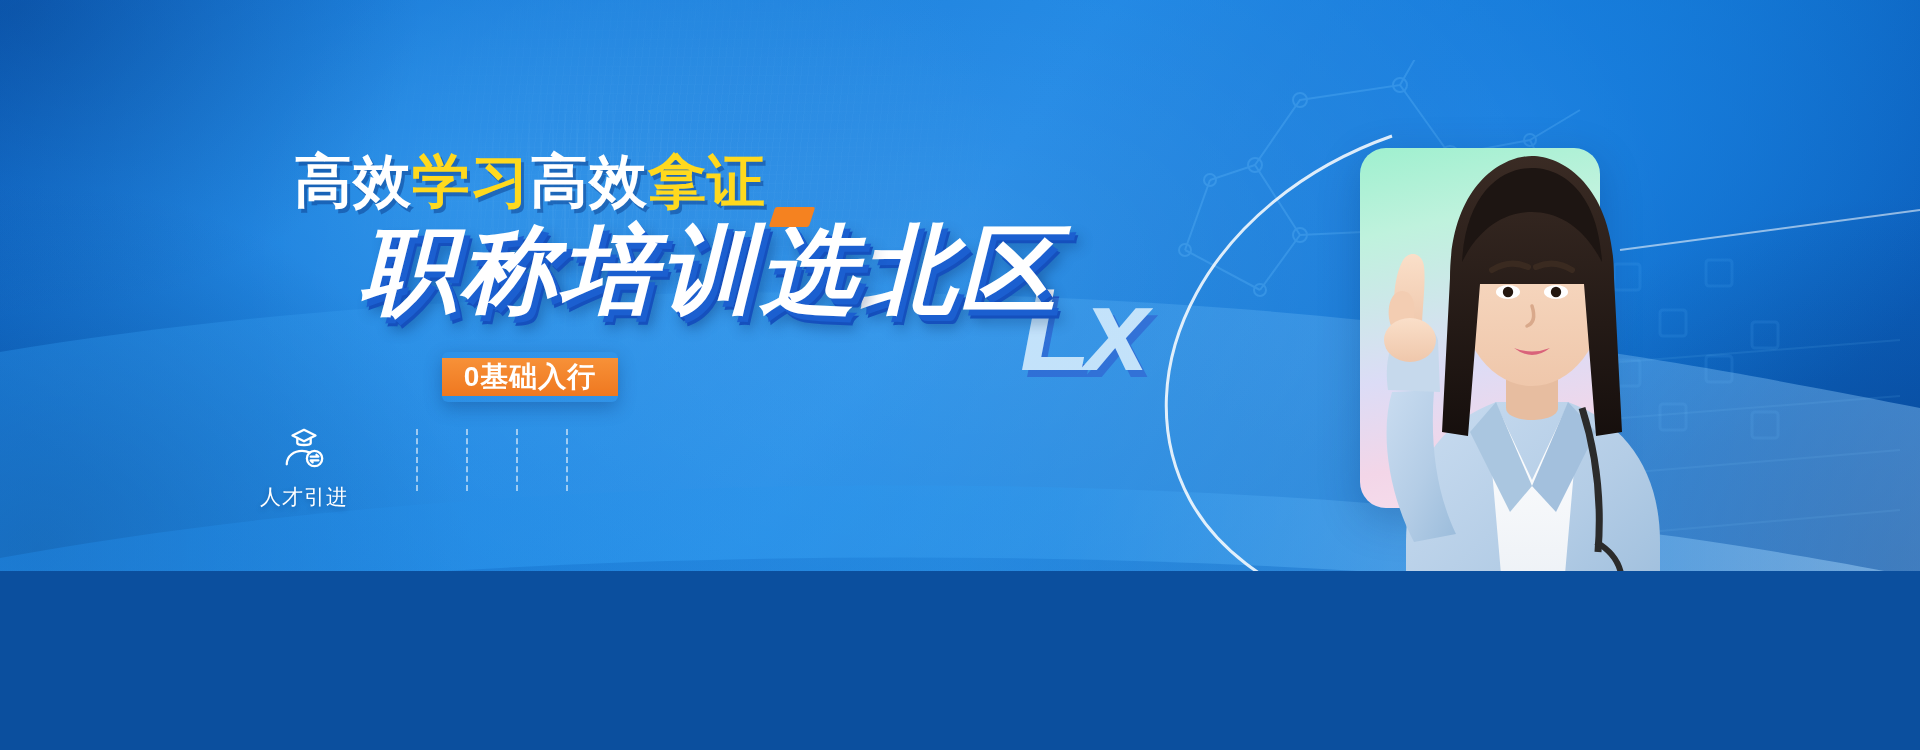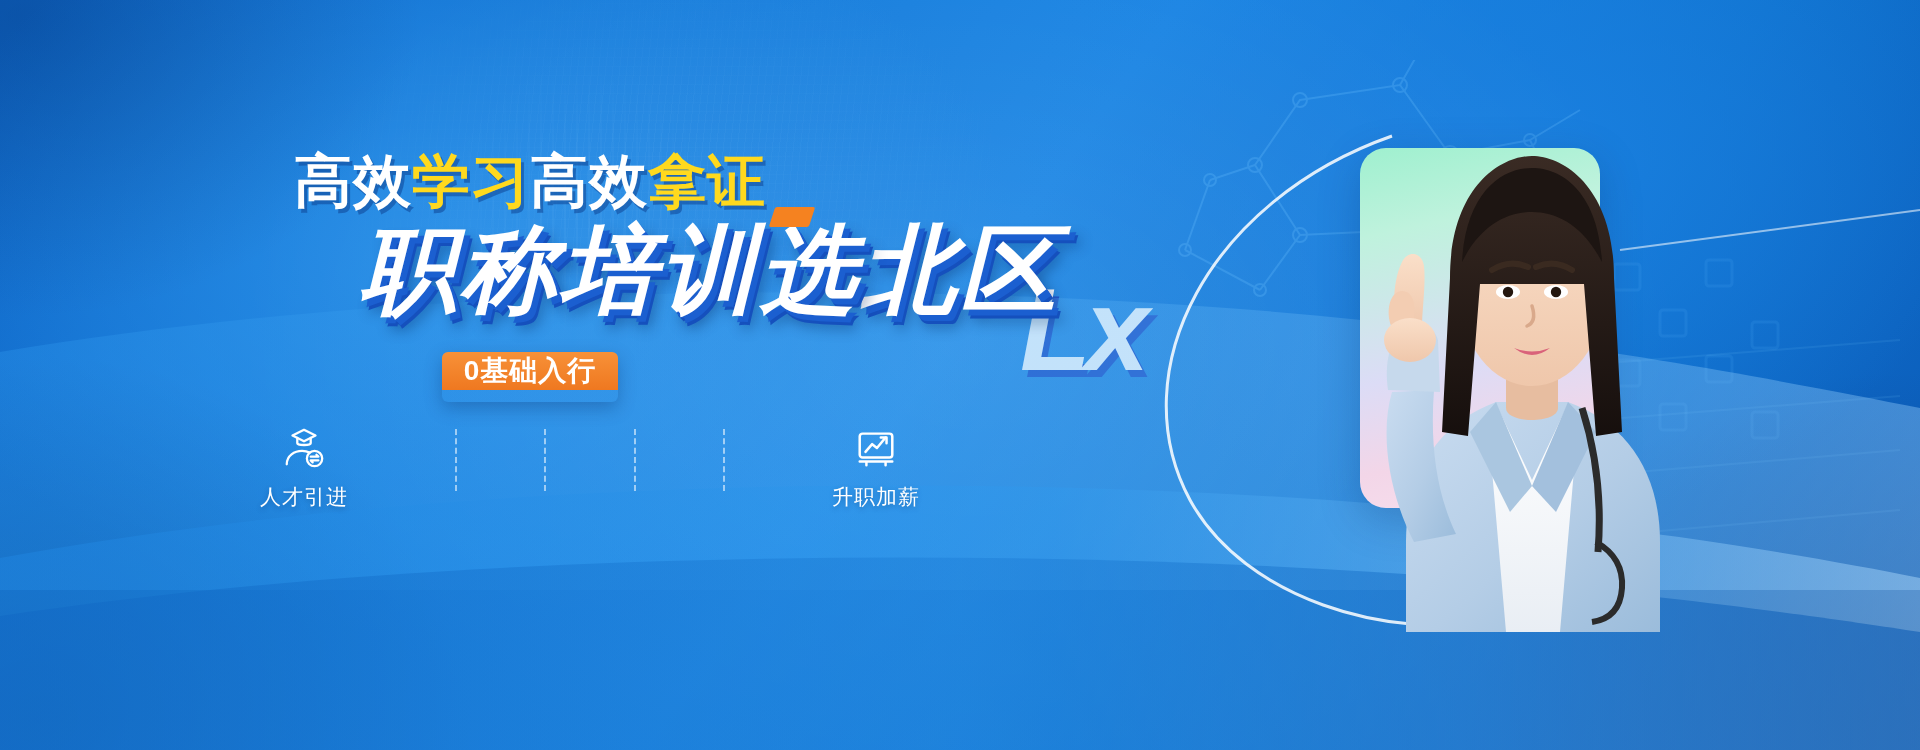--- a/index.html
+++ b/index.html
@@ -1,19 +1,19 @@
 <!DOCTYPE html>
 <html><head>
 <meta charset="utf-8">
 <style>
   html,body{margin:0;padding:0;background:#0b4f9e;}
   body{width:1920px;height:750px;overflow:hidden;
        font-family:"Liberation Sans","DejaVu Sans",sans-serif;}
 
-  .banner{position:relative;width:1920px;height:750px;overflow:hidden;
+  .banner{position:relative;width:1920px;height:571px;overflow:hidden;
           background:#4d7c0f;}
 
   
   .bg-base{position:absolute;inset:0;
     background:
       radial-gradient(ellipse 900px 620px at 24% 34%, #2a90e8 0%, rgba(42,144,232,0) 62%),
       radial-gradient(ellipse 760px 560px at 78% 22%, #1a80e0 0%, rgba(26,128,224,0) 64%),
       linear-gradient(126deg,#0e63c4 0%,#1479d8 26%,#1a85e4 48%,#1073cf 72%,#0a56b4 100%);
   }
   .bg-vig{position:absolute;inset:0;
@@ -76,32 +76,32 @@
     color:#ffffff;letter-spacing:4px;white-space:nowrap;
     text-shadow:
       5px 6px 0 #1b5fd0,
       7px 9px 0 #1550bd,
       9px 12px 14px rgba(4,35,90,.45);}
   .title .mark{position:relative;}
   .title .mark::before{content:"";position:absolute;left:12px;top:-9px;width:40px;height:20px;
     background:#F58220;transform:skewX(-18deg);border-radius:2px;}
 
   .badge{position:absolute;left:0;top:352px;width:1060px;display:flex;justify-content:center;}
-  .badge-inner{display:flex;align-items:flex-start;height:50px;border-radius:6px;overflow:hidden;
+  .badge-inner{display:flex;align-items:center;height:50px;border-radius:6px;overflow:hidden;
     box-shadow:0 6px 18px rgba(5,40,95,.30);}
   .badge-a{display:flex;align-items:center;padding:0 22px;
     background:linear-gradient(180deg,#F79138 0%,#EF7820 100%);
     color:#ffffff;font-size:28px;font-weight:bold;letter-spacing:1px;}
   .badge-b{display:flex;align-items:center;padding:0 22px;
     background:linear-gradient(180deg,#2BB0EE 0%,#17A2E6 100%);
     color:#ffffff;font-size:28px;font-weight:bold;letter-spacing:1px;}
 
   
   .features{position:absolute;left:240px;top:425px;width:700px;
-    display:flex;align-items:flex-start;justify-content:space-between;gap:48px;}
+    display:flex;align-items:flex-start;gap:48px;}
   .feat{position:relative;width:128px;display:flex;flex-direction:column;align-items:center;}
   .feat .ico{width:46px;height:46px;display:block;}
   .feat .lbl{margin-top:12px;font-size:21px;color:#ffffff;letter-spacing:1px;
     text-shadow:0 2px 5px rgba(6,45,100,.35);white-space:nowrap;}
   .divider{width:0;align-self:stretch;margin-top:4px;
     border-left:2px dashed rgba(255,255,255,.55);height:62px;}
 </style>
 </head>
 <body>
 
@@ -302,27 +302,16 @@
 
 
       <div class="divider"></div>
 
 
       <div class="divider"></div>
 
 
       <div class="divider"></div>
 
-      <div class="feat">
-        <svg class="ico" viewBox="0 0 48 48">
-          <g fill="none" stroke="#ffffff" stroke-width="2.6" stroke-linecap="round" stroke-linejoin="round">
-            <rect x="7" y="9" width="34" height="25" rx="3"></rect>
-            <path d="M13 28 l7 -8 l5 4 l9 -11"></path>
-            <path d="M29 13 h6 v6"></path>
-            <path d="M7 38 h34 M14 38 v4 M34 38 v4"></path>
-          </g>
-        </svg>
-        <div class="lbl">升职加薪</div>
-      </div>
 
     </div>
   </div>
 </div>
 
 </body></html>

